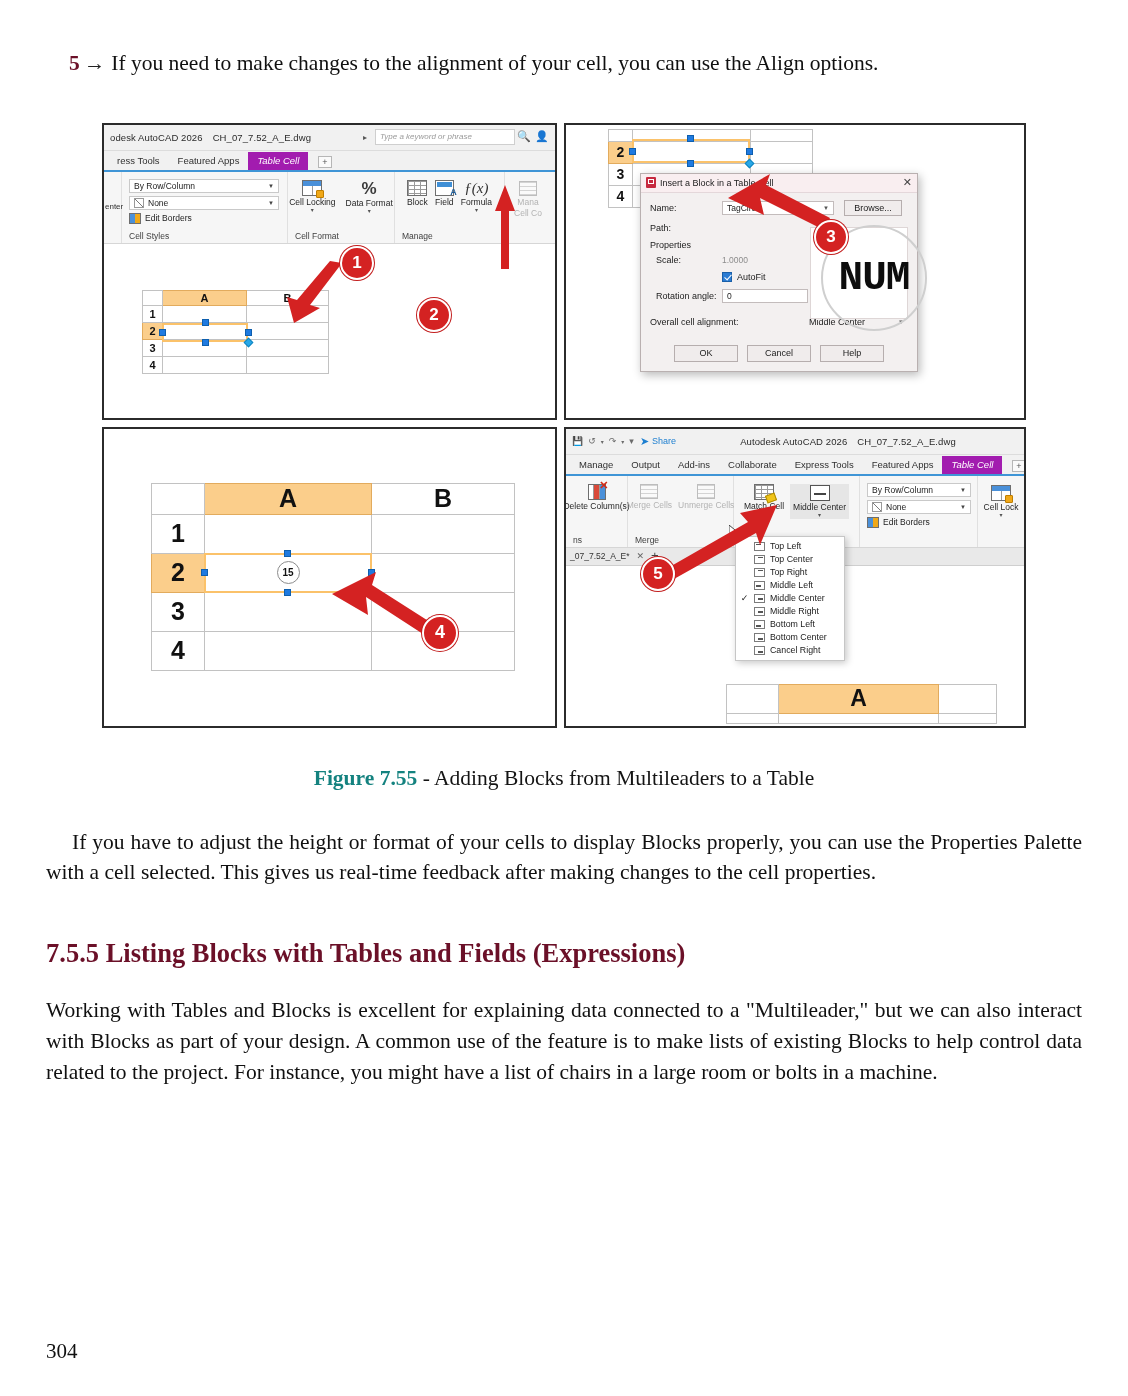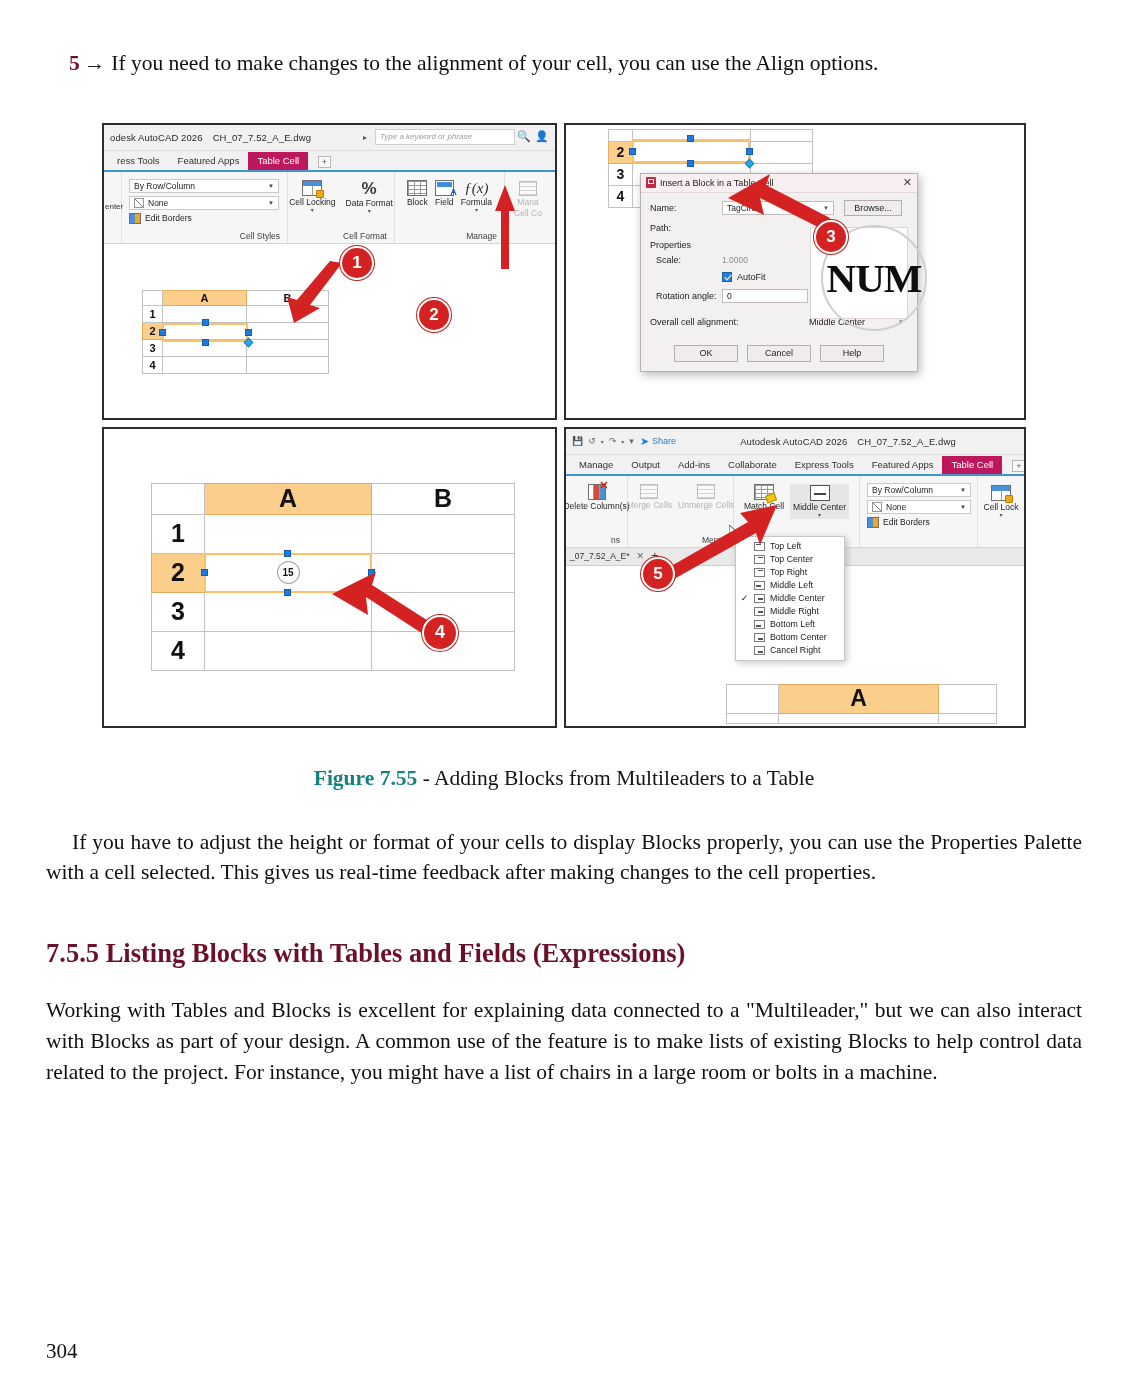--- a/index.html
+++ b/index.html
@@ -80,37 +80,37 @@
   .search-icon, .user-icon { position:absolute; top:5px; font-size:11px; color:#4a4a4a; }
   .search-icon { right:24px; }
   .user-icon { right:6px; color:#2d6fb3; }
 
   .tabsbar {
     height:21px; background:#f1f1f1; border-bottom:2px solid #3f95d6;
     display:flex; align-items:flex-end; font-size:9.5px; color:#303030;
     padding-left:4px; gap:0;
   }
   .tab { padding:3px 9px 4px 9px; white-space:nowrap; }
-  .tab.active { background:#be185d; color:#ffffff; }
+  .tab.active { background:#a21caf; color:#ffffff;font-style:italic; }
   .tab-plus {
     margin-left:10px; font-size:9px; color:#555; border:1px solid #b6b6b6;
     padding:0 3px; background:#fafafa; margin-bottom:2px;
   }
 
   .ribbon {
     background:#f6f6f6; border-bottom:1px solid #d6d6d6;
     display:flex; align-items:stretch; position:relative;
   }
   .rgroup {
     border-right:1px solid #e0e0e0; padding:4px 7px 0 7px;
     display:flex; flex-direction:column; justify-content:space-between;
     position:relative;
   }
   .rgroup-title {
-    text-align:right; font-size:8.5px; color:#404040; padding:1px 0 2px 0;
+    text-align:left; font-size:8.5px; color:#404040; padding:1px 0 2px 0;
   }
   .rgroup-body { display:flex; align-items:flex-start; gap:8px; flex:1; }
   .rbtn {
     display:flex; flex-direction:column; align-items:center; gap:1px;
     font-size:8.5px; color:#262626; width:auto; text-align:center;
   }
   .rbtn .lbl { white-space:nowrap; }
   .rbtn .caret { font-size:6px; color:#555; line-height:5px; }
   .rbtn.dim { color:#b3b3b3; }
   .combo {
@@ -271,21 +271,21 @@
   
   .numoverlay {
     position:absolute; z-index:22; display:flex; align-items:center; justify-content:center;
     pointer-events:none;
   }
   .numoverlay .circ {
     position:absolute; border:2px solid #cfcfcf; border-radius:50%;
     width:100%; height:100%;
   }
   .numoverlay .txt {
-    font-family:Liberation Serif, serif; font-weight:bold; color:#0d0d0d;
+    font-family:Liberation Mono, monospace; font-weight:bold; color:#0d0d0d;
     font-size:41px; letter-spacing:-1px; position:relative; z-index:2;
   }
 
   
   .menu {
     position:absolute; background:#ffffff; border:1px solid #c6c6c6;
     box-shadow:2px 2px 7px rgba(0,0,0,.22); z-index:25;
     font-family:"Liberation Sans", sans-serif; padding:3px 0;
   }
   .mitem {

